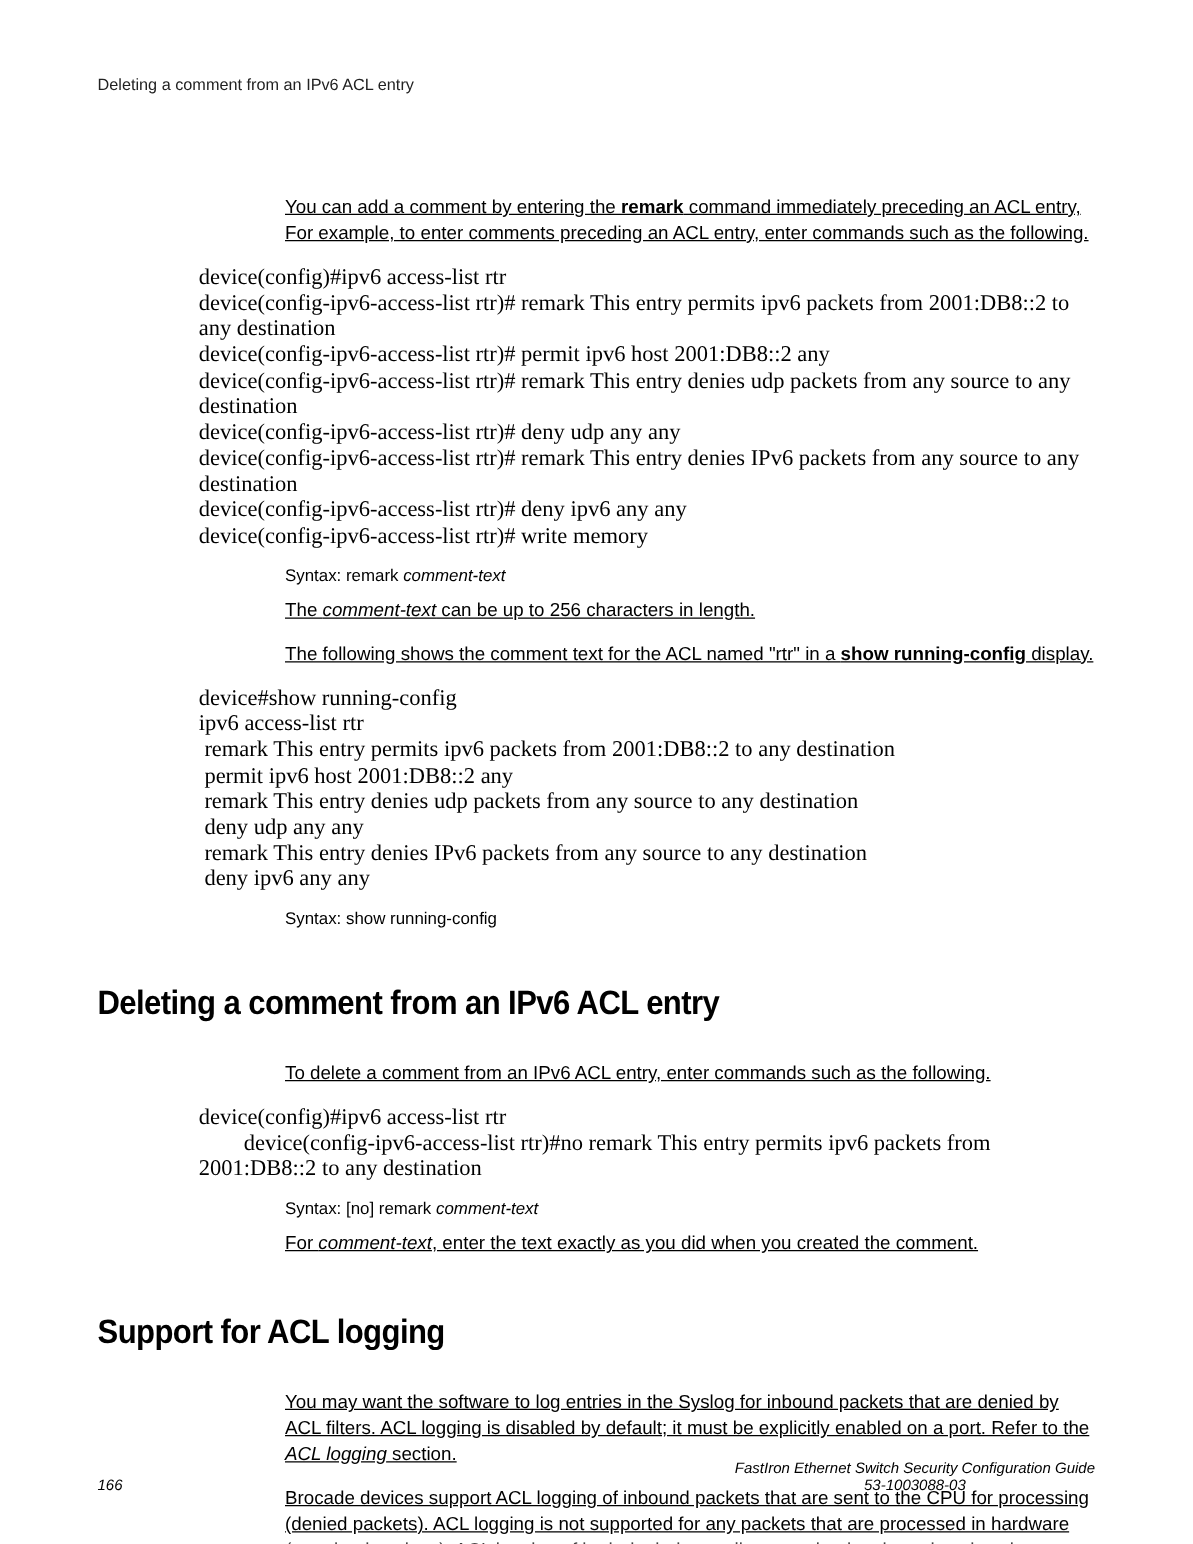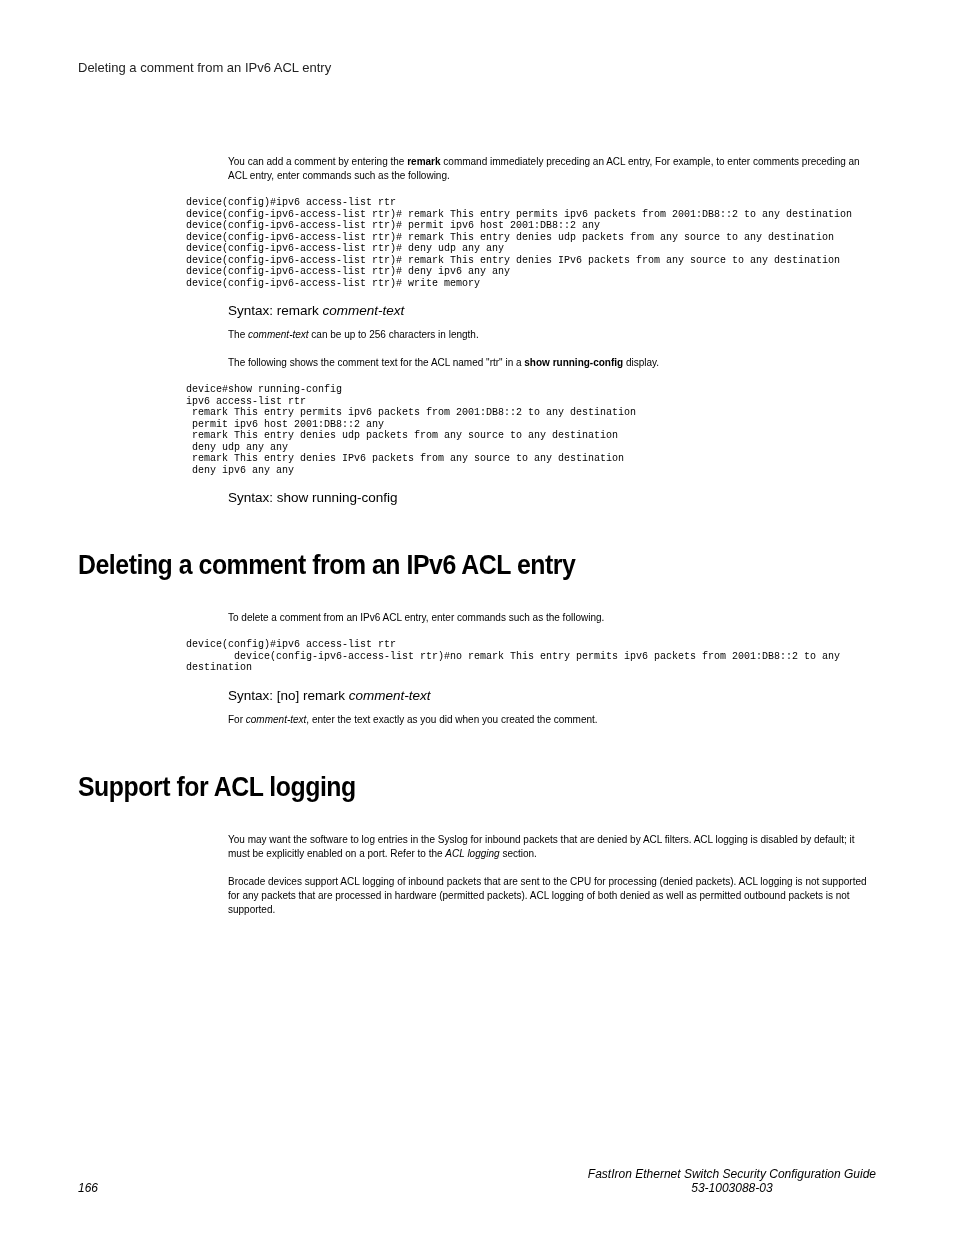--- a/index.html
+++ b/index.html
@@ -15,31 +15,32 @@
     box-sizing: border-box;
     height: 1235px;
     position: relative;
   }
   .header-line {
     font-size: 13px;
     color: #222;
     margin-bottom: 80px;
   }
   .body-text {
-    font-size: 10px;
+    font-size: 15px;
     line-height: 1.4;
     margin: 0 0 14px 0;
     margin-left: 150px;
+    text-decoration: underline;
   }
   .code-block {
-    font-family: Liberation Mono, monospace;
-    font-size: 10px;
+    font-family: Liberation Serif, serif;
+    font-size: 18px;
     line-height: 1.15;
     white-space: pre-wrap;
-    margin: 14px 0 14px 108px;
+    margin: 14px 0 14px 81px;
     word-wrap: break-word;
   }
   .syntax {
     font-size: 13.5px;
     margin: 10px 0 10px 150px;
   }
   .syntax .bold { font-weight: normal; }
   .syntax .italic { font-style: italic; }
   h1.section {
     font-family: Arial, Helvetica, sans-serif;

